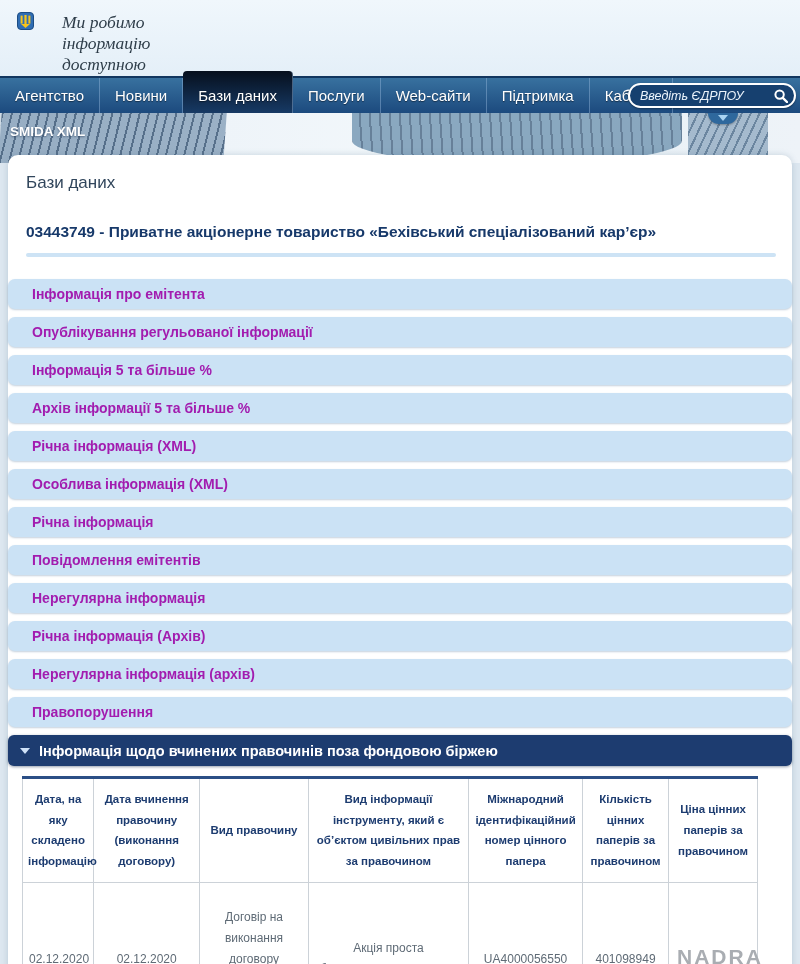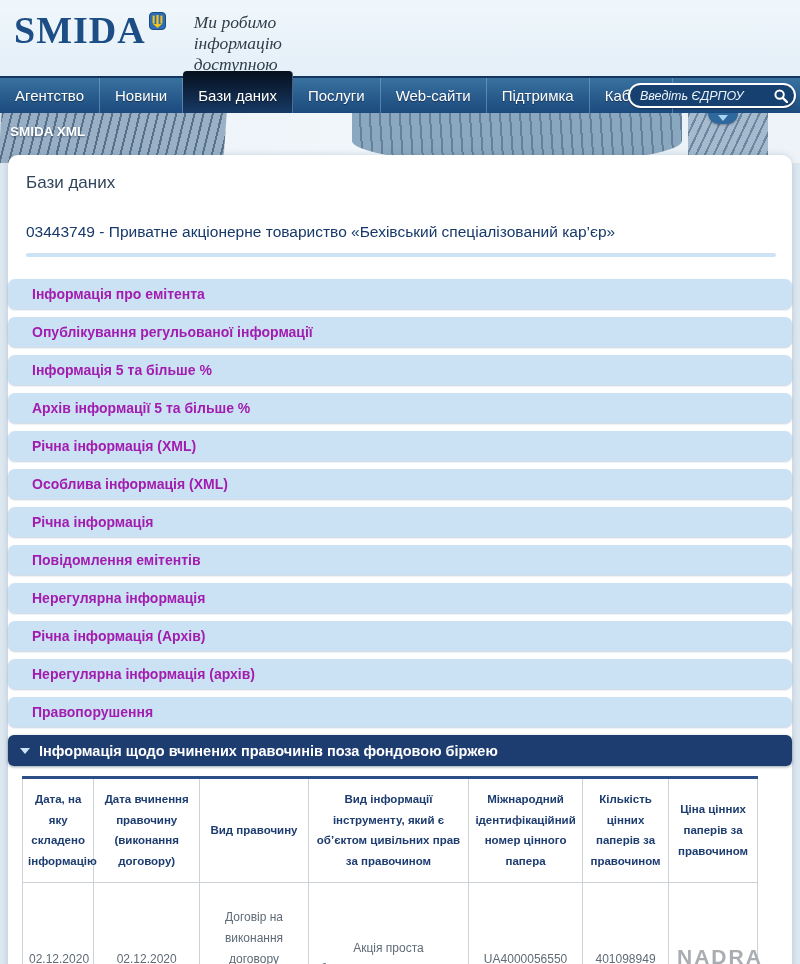--- a/index.html
+++ b/index.html
@@ -168,21 +168,21 @@
     box-shadow: 0 0 6px rgba(80,110,140,.25);
   }
   .page-title {
     font-size: 17px;
     font-weight: normal;
     color: #31465c;
     padding: 2px 0 0 18px;
   }
   .company-title {
     font-size: 15.5px;
-    font-weight: normal;
+    font-weight: bold;
     color: #17396a;
     padding: 30px 18px 12px 18px;
   }
   .title-divider {
     height: 4px;
     background: #cde3f5;
     border-radius: 2px;
     margin: 0 16px 22px 18px;
   }
 
@@ -283,21 +283,20 @@
     margin-left: -8px;
   }
 </style>
 </head>
 <body>
 
 <div>
 
   <header class="site-header">
     <a class="logo">
-      <span class="logo-text">SMIDA</span>
       <span class="trident">
         <svg width="17" height="20" viewBox="0 0 17 20">
           <rect x="0.5" y="0.5" width="16" height="17" rx="3.5" fill="#2f6db3" stroke="#1c4d84"></rect>
           <rect x="7.4" y="3" width="2.2" height="10" fill="#f6c41c"></rect>
           <rect x="3.6" y="3.6" width="2" height="8" fill="#f6c41c"></rect>
           <rect x="11.4" y="3.6" width="2" height="8" fill="#f6c41c"></rect>
           <path d="M4 12 L13 12 L8.5 16 Z" fill="#f6c41c"></path>
         </svg>
       </span>
     </a>

